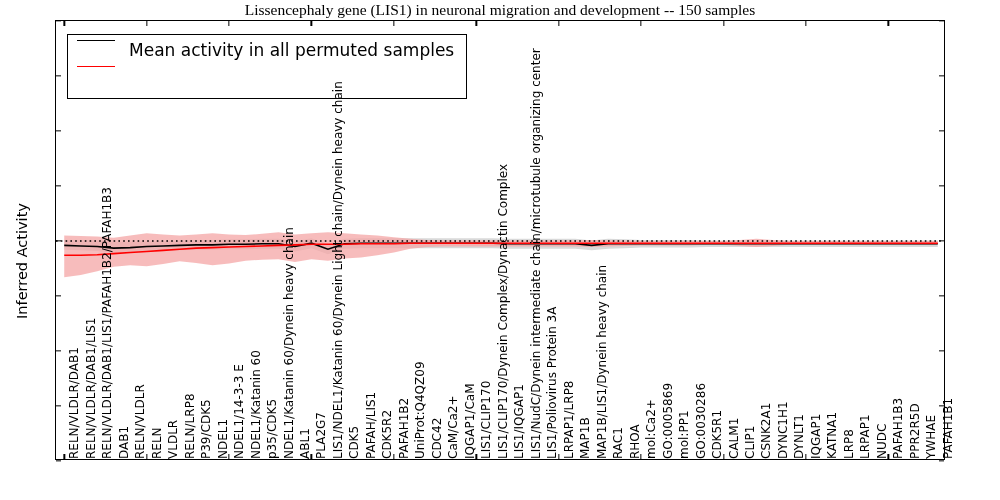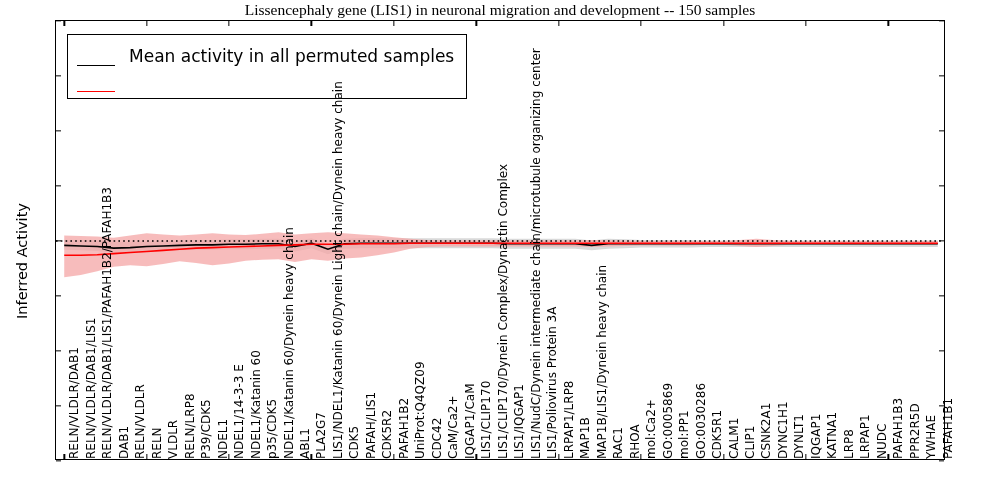--- a/index.html
+++ b/index.html
@@ -25,21 +25,21 @@
   
   .xtickmark{position:absolute;top:0;width:1.3px;height:5px;background:#000;
              transform:translateX(-50%);}
   .xtickmark.b{top:auto;bottom:0;}
   .xlab{position:absolute;font-size:12px;line-height:12px;white-space:nowrap;
         transform-origin:left top;transform:rotate(-90deg);}
 
   
   #legend{position:absolute;left:11px;top:13px;border:1.2px solid #000;
           background:#fff;padding:5px 12px 6px 9px;}
-  .legrow{display:flex;align-items:flex-end;height:26px;}
+  .legrow{display:flex;align-items:flex-start;height:26px;}
   .legline{width:38px;height:0;border-top:1.6px solid #000;margin-right:14px;}
   .legline.red{border-top-color:#ff0000;}
   .legtxt{font-size:17px;white-space:nowrap;}
 </style>
 </head>
 <body>
 
 <div id="fig">
 
   <div id="title">Lissencephaly gene (LIS1) in neuronal migration and development -- 150 samples</div>

